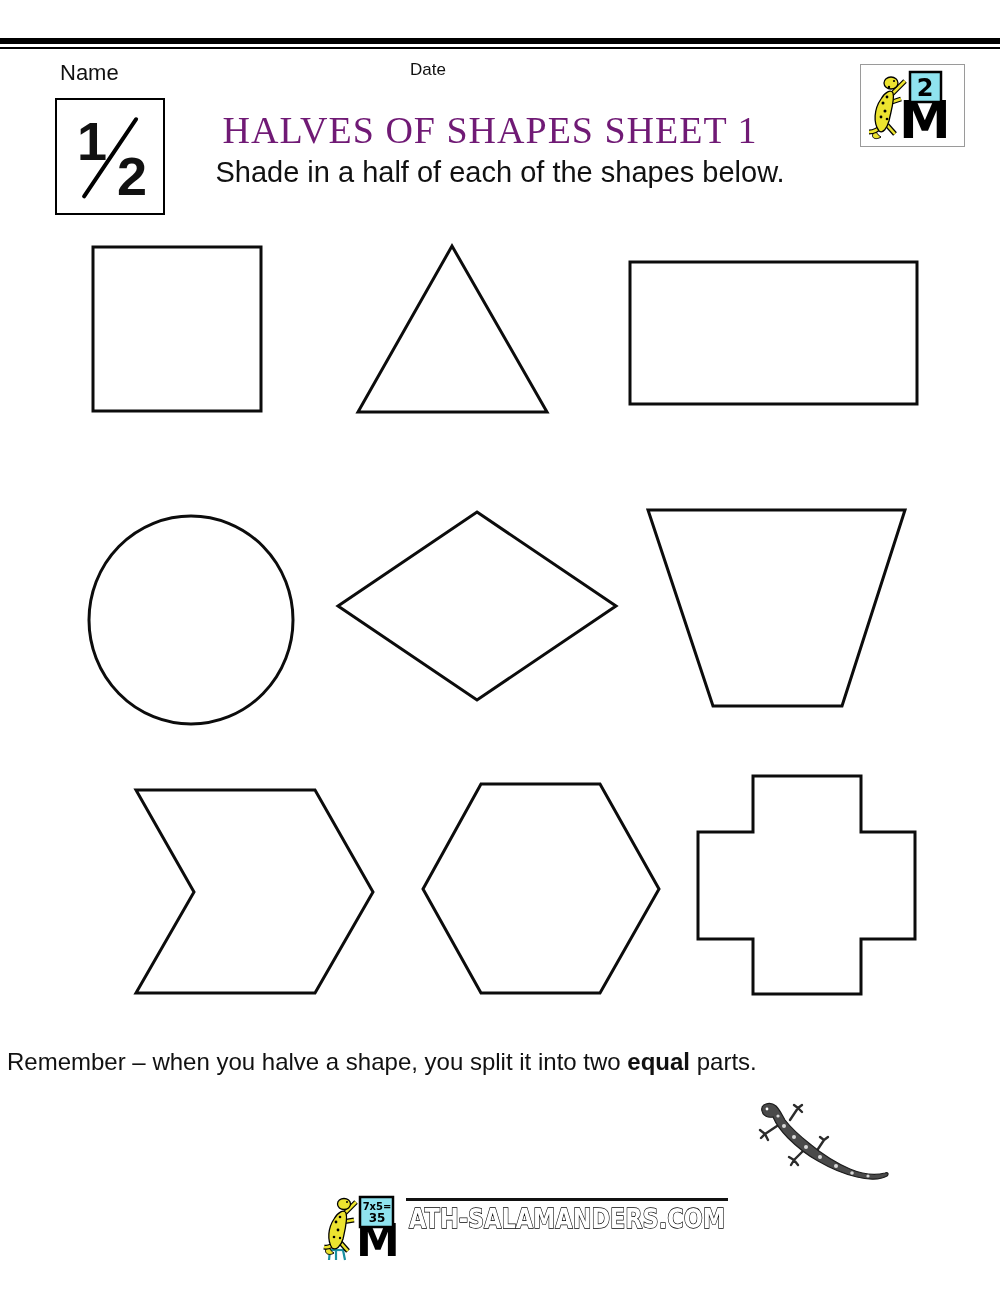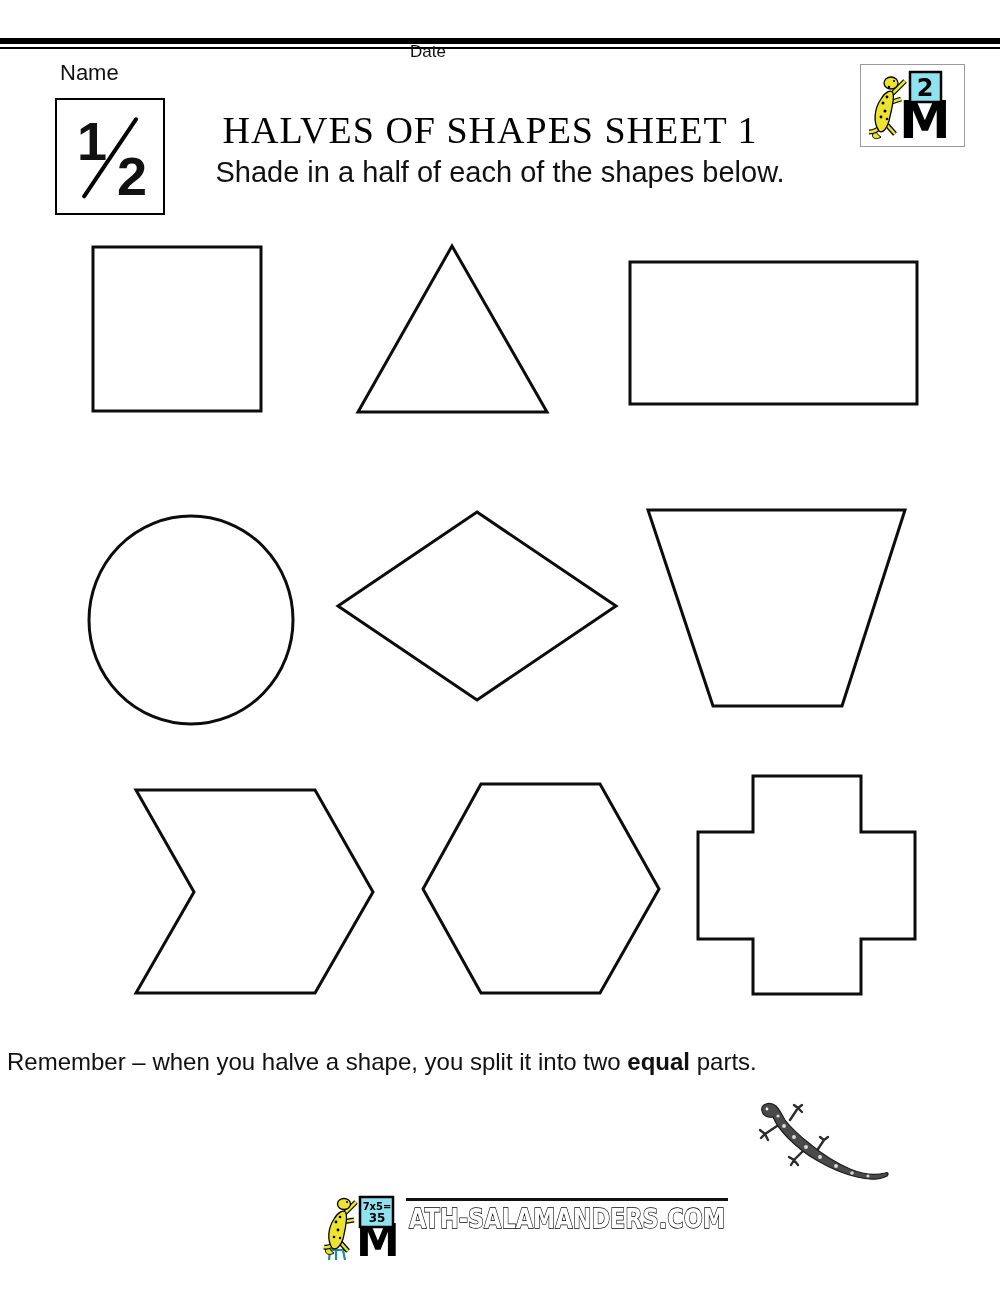--- a/index.html
+++ b/index.html
@@ -7,21 +7,21 @@
   body { width:1000px; height:1294px; position:relative; overflow:hidden;
          font-family:"Liberation Sans", sans-serif; color:#111; }
   .abs { position:absolute; }
 
   
   #bar-thick { left:0; top:38px; width:1000px; height:6px; background:#000; }
   #bar-thin  { left:0; top:47px; width:1000px; height:2px; background:#000; }
 
   
   #name-label { left:60px;  top:60px; font-size:22px; }
-  #date-label { left:410px; top:42px; font-size:17px; }
+  #date-label { left:410px; top:60px; font-size:17px; }
 
   
   #half-box { left:55px; top:98px; width:110px; height:117px; border:2px solid #000; background:#fff; }
   #half-box .num  { position:absolute; left:20px; top:10px;  font-size:54px; font-weight:bold; }
   #half-box .den  { position:absolute; right:16px; bottom:6px; font-size:54px; font-weight:bold; }
   #half-box .slash{ position:absolute; left:26px; top:96px; width:97px; height:4px; background:#000;
                     transform:rotate(-56deg); transform-origin:left center; border-radius:2px; }
 
   
   #title { left:0; top:108px; width:980px; text-align:center;
@@ -57,21 +57,21 @@
 
 <div class="abs" id="name-label">Name</div>
 <div class="abs" id="date-label">Date</div>
 
 <div class="abs" id="half-box">
   <span class="num">1</span>
   <div class="slash"></div>
   <span class="den">2</span>
 </div>
 
-<h1 class="abs" id="title" style="color: #000000;">HALVES OF SHAPES SHEET 1</h1>
+<h1 class="abs" id="title" style="color: #701a75;">HALVES OF SHAPES SHEET 1</h1>
 <p class="abs" id="subtitle">Shade in a half of each of the shapes below.</p>
 
 <div class="abs" id="grade-logo">
   <svg width="102" height="80" viewBox="0 0 102 80">
 
     <text x="38" y="73" font-family="DejaVu Sans, sans-serif" font-size="52" font-weight="bold" fill="#000">M</text>
 
     <rect x="49" y="7" width="31" height="30" fill="#8fe3ef" stroke="#000" stroke-width="2.5"></rect>
     <text x="64" y="31" text-anchor="middle" font-family="DejaVu Sans, sans-serif" font-size="24" font-weight="bold" fill="#000">2</text>
 

